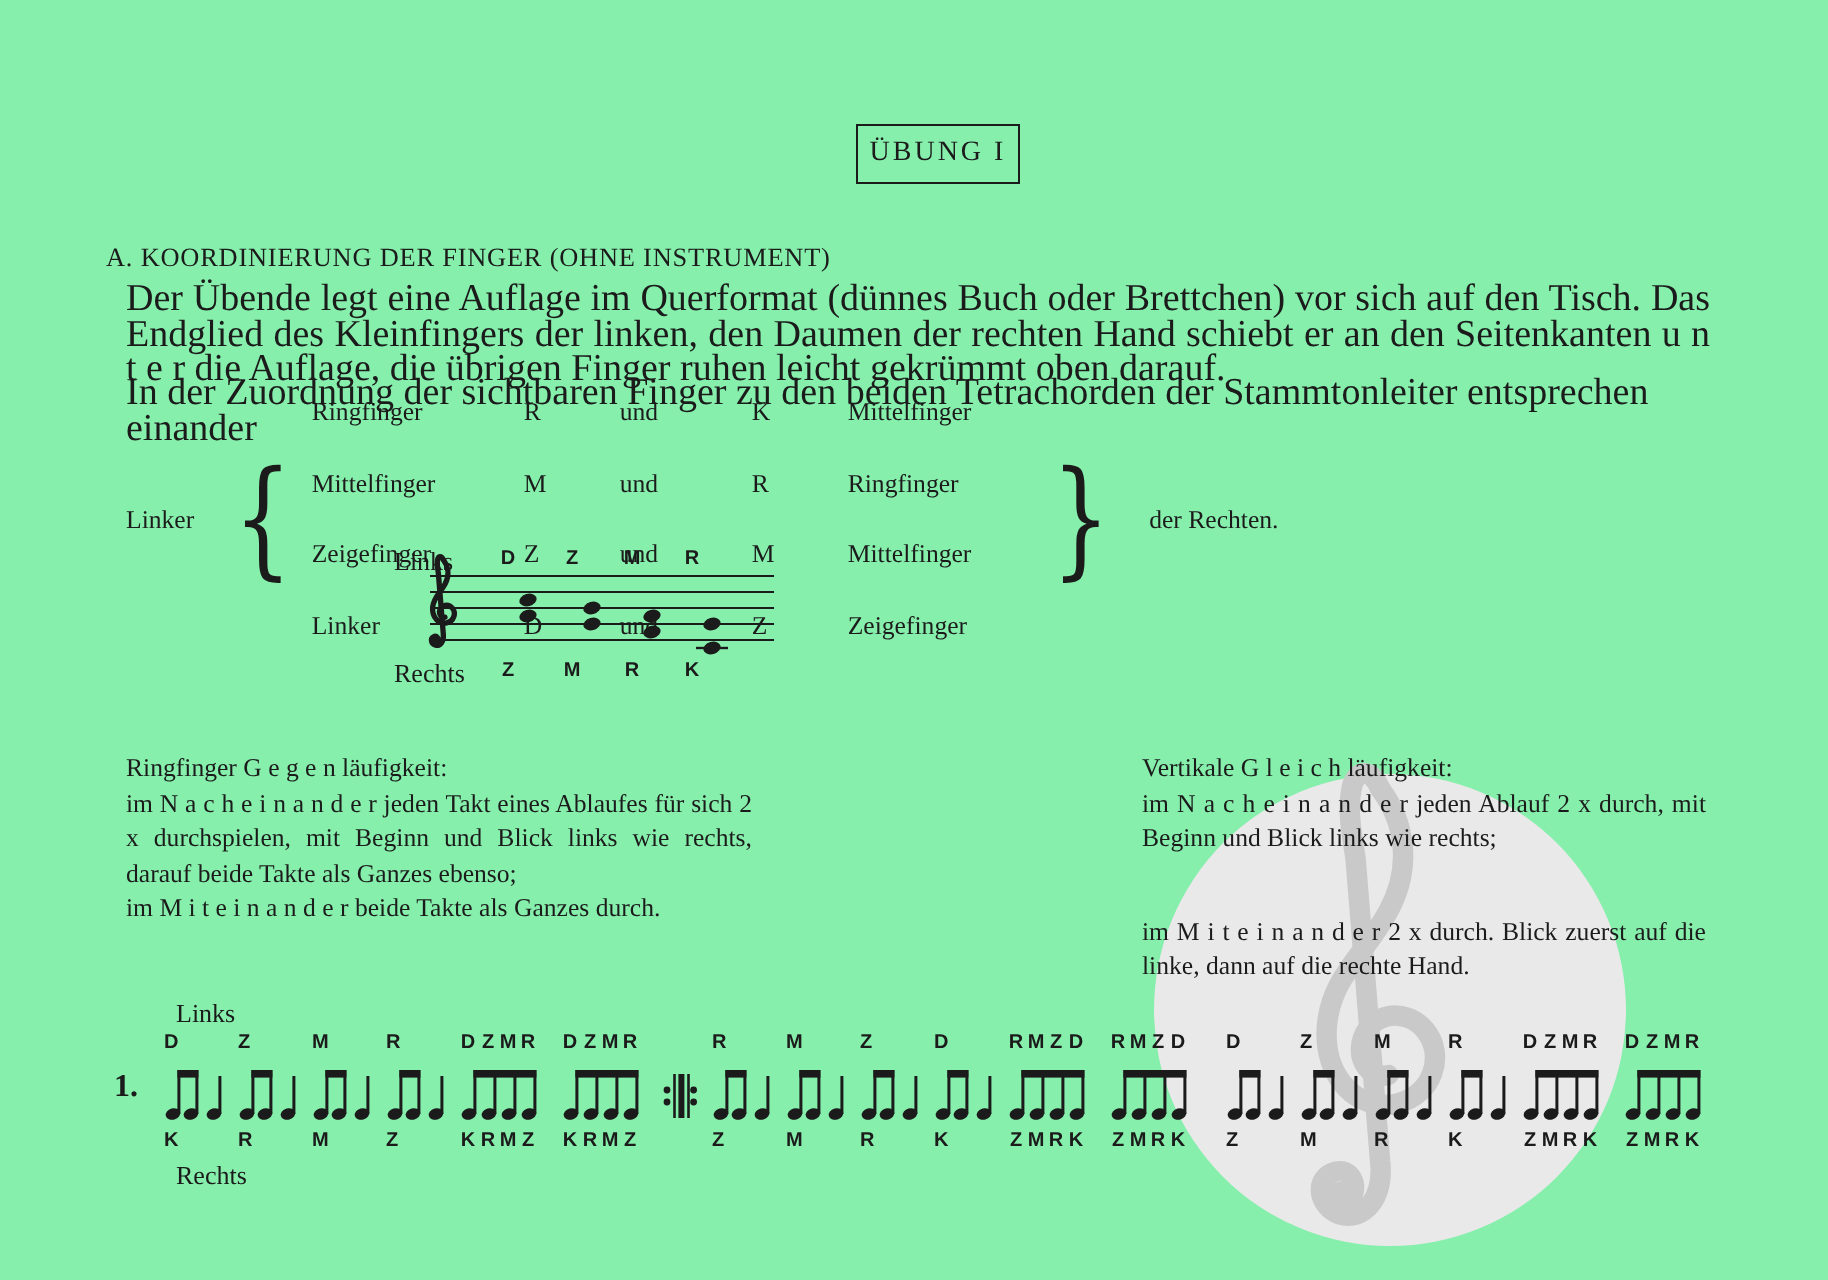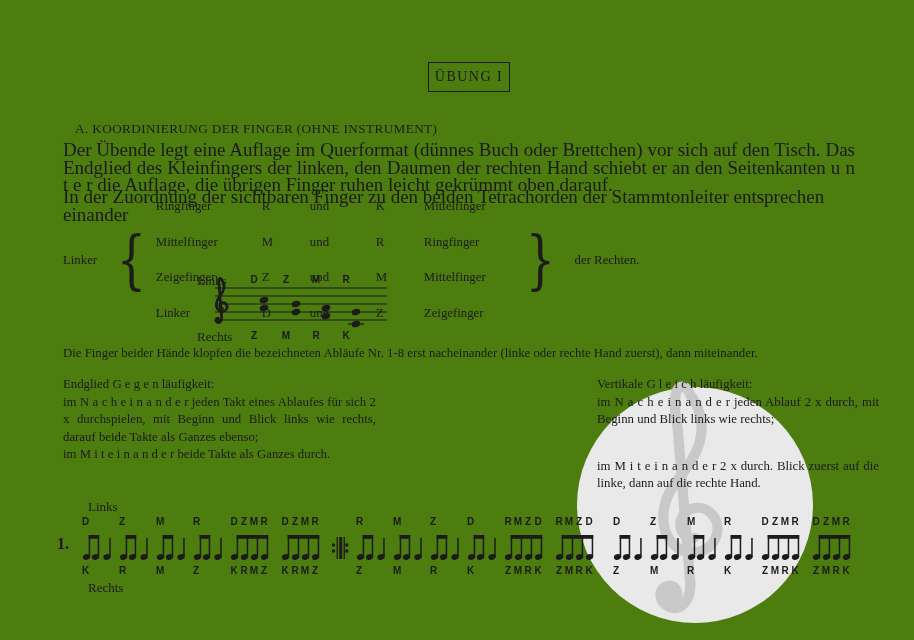--- a/index.html
+++ b/index.html
@@ -1,29 +1,29 @@
 <!DOCTYPE html>
 <html><head>
 <meta charset="utf-8">
 <style>
   html,body{margin:0;padding:0;}
   body{background:#ffffff;font-family:"Liberation Serif", serif;color:#1b1b1b;}
-  .page{position:relative;width:914px;height:640px;background:#4d7c0f;overflow:hidden;}
+  .page{position:relative;width:914px;height:640px;background:#86efac;overflow:hidden;}
 
   
   .watermark{position:absolute;left:0;top:0;width:914px;height:640px;z-index:0;}
   .wm-circle{position:absolute;left:577px;top:387px;}
   .wm-clef{position:absolute;left:636px;top:380px;}
 
   .content{position:absolute;left:0;top:0;width:914px;height:640px;z-index:1;}
 
   .title-box{position:absolute;left:428px;top:62px;width:80px;height:28px;
     border:1.6px solid #1b1b1b;display:flex;align-items:center;justify-content:center;
     font-size:14px;letter-spacing:1.5px;}
-  .heading{position:absolute;left:75px;top:121px;font-size:13.2px;letter-spacing:0.4px;white-space:nowrap;}
+  .heading{position:absolute;left:53px;top:121px;font-size:13.2px;letter-spacing:0.4px;white-space:nowrap;}
   .para{position:absolute;left:63px;width:792px;font-size:19px;line-height:17.5px;text-align:justify;margin:0;}
   .p1{top:141px;}
   .p2{top:188px;text-align:left;}
 
   
   .finger-table{position:absolute;left:63px;top:199px;display:flex;align-items:center;font-size:12.8px;}
   .ft-left-label{margin-right:14px;}
   .brace{font-size:64px;font-weight:200;line-height:64px;transform:scaleX(0.72);color:#1b1b1b;font-family:"DejaVu Serif",serif;}
   .ft-grid{display:grid;grid-template-columns:86px 28px 46px 28px 92px;row-gap:0;column-gap:0;margin:0 4px;gap:20px;}
   .ft-grid span{line-height:15.6px;}
@@ -38,21 +38,21 @@
   .staff-letter.top{top:2px;}
   .staff-letter.bottom{top:58px;}
   .staff-svg{position:absolute;left:10px;top:14px;overflow:visible;}
 
   .klopfen{position:absolute;left:63px;top:346px;width:800px;font-size:12.8px;margin:0;}
 
   .col{position:absolute;top:376px;font-size:12.8px;line-height:17.6px;}
   .col p{margin:0;text-align:justify;}
   .col .col-title{text-align:left;}
   .col-left{left:63px;width:313px;}
-  .col-right{left:597px;width:282px;}
+  .col-right{left:571px;width:282px;}
   .col-right .body2{margin-top:29px;}
 
   
   .notation{position:absolute;left:57px;top:499px;}
   .n-links{margin-left:31px;font-size:13px;height:17px;}
   .n-rechts{margin-left:31px;font-size:13px;margin-top:2px;}
   .n-row{display:flex;align-items:flex-start;}
   .n-num{font-size:16px;font-weight:700;margin:19px 12px 0 0;font-family:"Liberation Serif",serif;}
   .groups{display:flex;gap:7px;}
   .n-spacer{width:14px;}
@@ -159,24 +159,23 @@
           <ellipse cx="89" cy="26" rx="4.4" ry="3.1" transform="rotate(-15 89 26)"></ellipse>
           <ellipse cx="119" cy="22" rx="4.4" ry="3.1" transform="rotate(-15 119 22)"></ellipse>
           <ellipse cx="119" cy="30" rx="4.4" ry="3.1" transform="rotate(-15 119 30)"></ellipse>
           <ellipse cx="149" cy="26" rx="4.4" ry="3.1" transform="rotate(-15 149 26)"></ellipse>
           <rect x="141" y="37.4" width="16" height="1.2"></rect>
           <ellipse cx="149" cy="38" rx="4.4" ry="3.1" transform="rotate(-15 149 38)"></ellipse>
         </g>
       </svg>
     </div>
 
-    <p class="klopfen">Die Finger beider Hände klopfen die bezeichneten Abläufe Nr. 1-8 erst nacheinander (linke oder rechte Hand zuerst), dann miteinander.</p>
 
     <div class="col col-left">
-      <p class="col-title">Endglied  G e g e n läufigkeit:</p>
+      <p class="col-title">Ringfinger  G e g e n läufigkeit:</p>
       <p class="body">im  N a c h e i n a n d e r  jeden Takt eines Ablaufes für sich 2 x durchspielen, mit Beginn und Blick links wie rechts, darauf beide Takte als Ganzes ebenso;</p>
       <p class="body2">im  M i t e i n a n d e r  beide Takte als Ganzes durch.</p>
     </div>
 
     <div class="col col-right">
       <p class="col-title">Vertikale  G l e i c h läufigkeit:</p>
       <p class="body">im  N a c h e i n a n d e r  jeden Ablauf 2 x durch, mit Beginn und Blick links wie rechts;</p>
       <p class="body2">im  M i t e i n a n d e r  2 x durch. Blick zuerst auf die linke, dann auf die rechte Hand.</p>
     </div>
 

